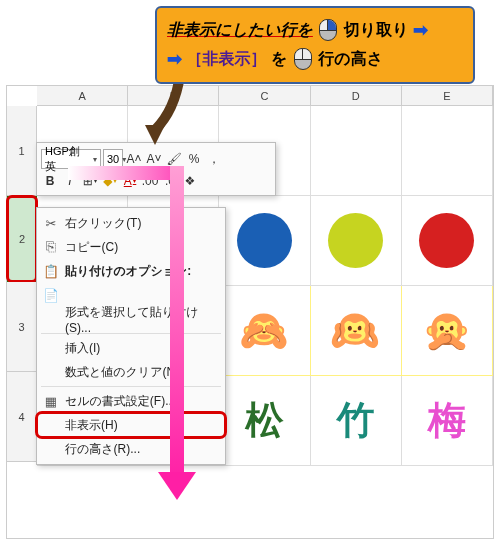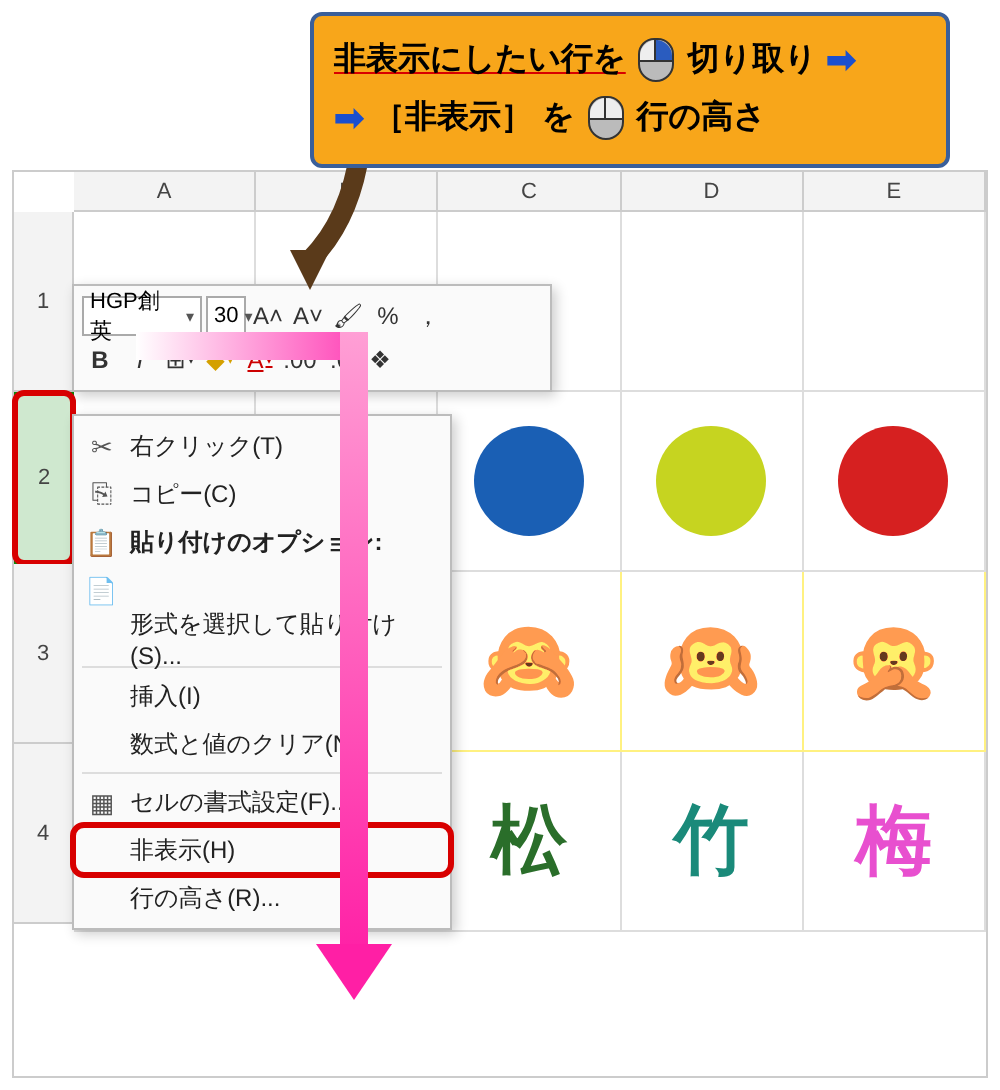--- a/index.html
+++ b/index.html
@@ -20,22 +20,22 @@
     width: 320px;
     background: #f8a61a;
     border: 2px solid #3a5f9a;
     border-radius: 6px;
     padding: 8px 10px;
     font-size: 16px;
     font-weight: bold;
     line-height: 1.6;
     z-index: 50;
   }
-  .callout .red { color: #000000; }
-  .callout .underline { text-decoration: underline; text-decoration-color: #d80000; }
+  .callout .red { color: #4c1d95; }
+  .callout .underline { text-decoration: underline; text-decoration-color: #d80000; font-style: italic; }
   .mouse {
     display: inline-block;
     width: 18px; height: 22px;
     background: #bbb;
     border: 1px solid #333;
     border-radius: 9px 9px 10px 10px;
     position: relative;
     vertical-align: middle;
     margin: 0 2px;
   }
@@ -146,21 +146,21 @@
   .mini-toolbar {
     position: absolute;
     top: 142px; left: 36px;
     width: 240px;
     background: #fafafa;
     border: 1px solid #bcbcbc;
     box-shadow: 2px 2px 6px rgba(0,0,0,0.2);
     z-index: 30;
     padding: 4px;
   }
-  .mt-row { display: flex; align-items: center; gap: 2px; height: 22px; }
+  .mt-row { display: flex; align-items: flex-end; gap: 2px; height: 22px; }
   .mt-combo {
     border: 1px solid #aaa;
     background: #fff;
     height: 20px;
     display: flex; align-items: center;
     padding: 0 3px;
     font-size: 11px;
   }
   .mt-combo .dd { margin-left: 3px; font-size: 8px; color: #555; }
   .mt-btn {

